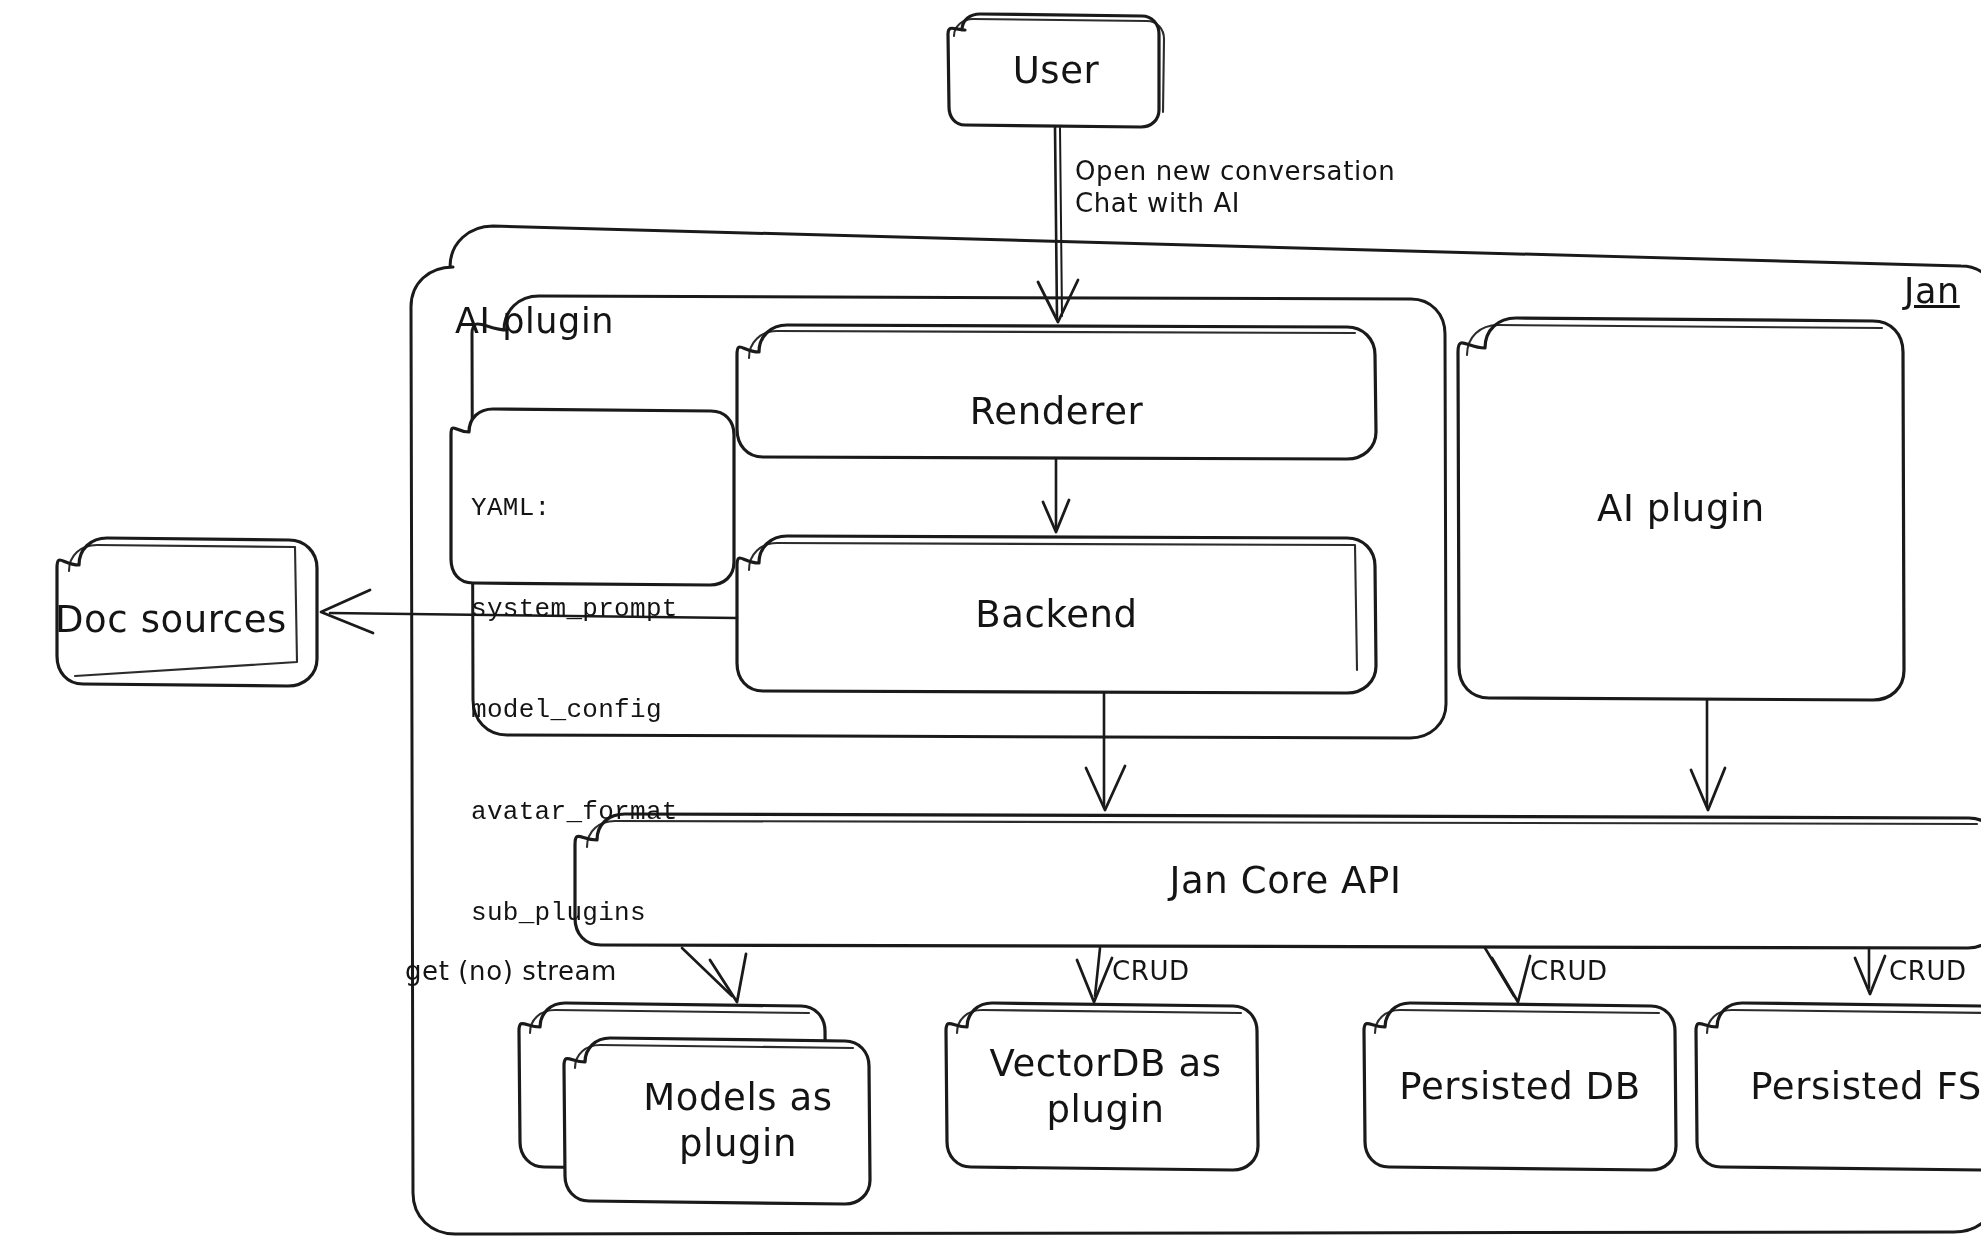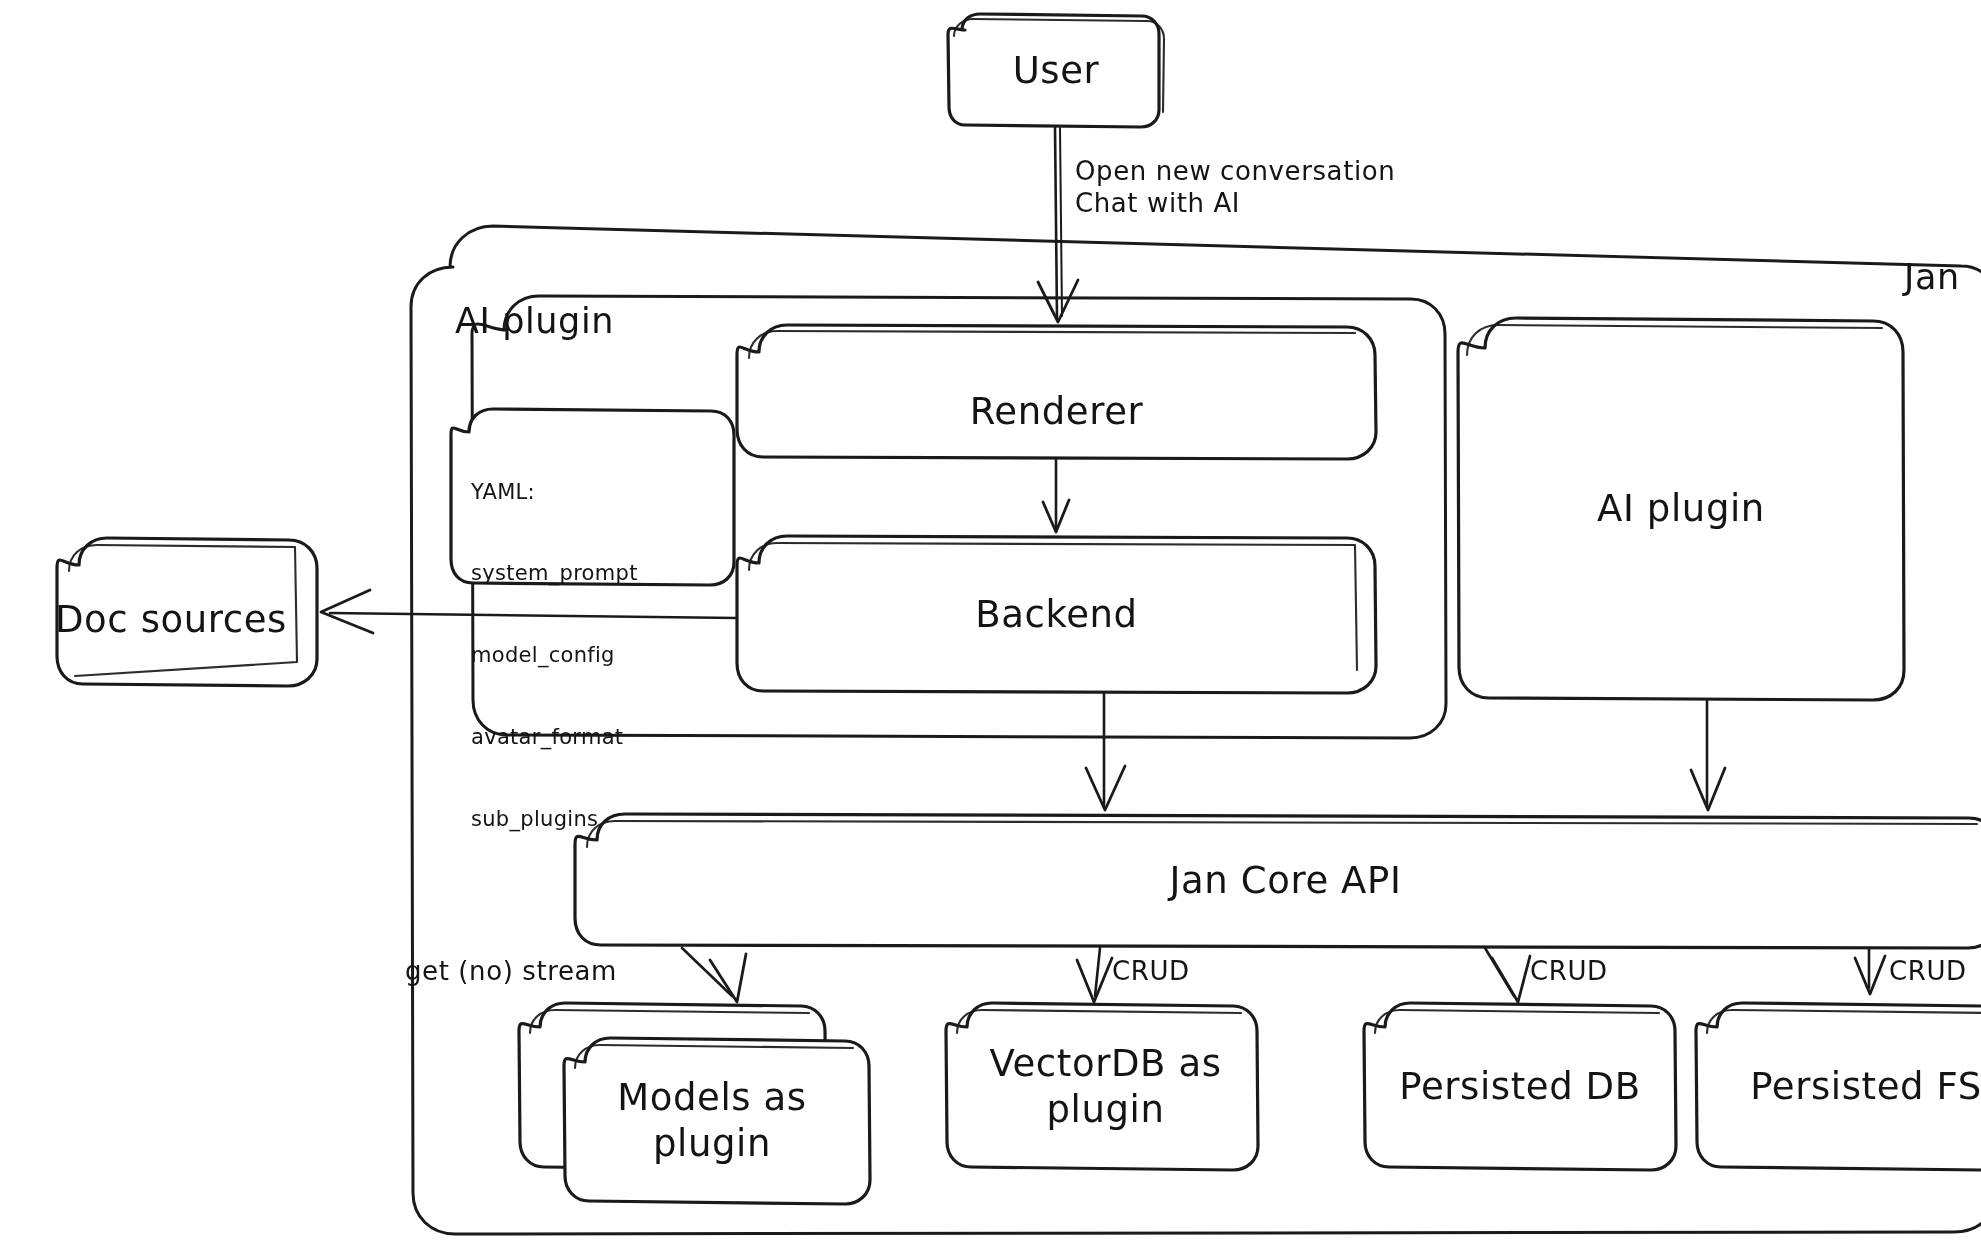--- a/index.html
+++ b/index.html
@@ -80,23 +80,24 @@
     font-size: 37px;
     text-align: center;
   }
   .lbl-edge {
     font-size: 26px;
   }
   .lbl-group {
     font-size: 35px;
   }
   .lbl-yaml {
-    font-size: 21px;
+    font-size: 26px;
     line-height: 1.30;
     letter-spacing: 0.3px;
+    font-family: Liberation Mono, monospace;
   }
   .center {
     display: flex;
     align-items: center;
     justify-content: center;
   }
 </style>
 </head>
 <body>
 
@@ -358,21 +359,21 @@
 
     <g>
       <path class="edge" d="M 1832 948 L 1832 988"></path>
       <path class="arrowhead" d="M 1818 958 L 1833 994 L 1848 956"></path>
     </g>
 
   </svg>
 
   <div class="lbl lbl-node center" style="left:911px; top:14px; width:216px; height:113px;">User</div>
 
-  <div class="lbl lbl-group" style="left:1867px; top:256px;">Jan</div>
+  <div class="lbl lbl-group" style="left:1867px; top:270px;text-decoration:underline;">Jan</div>
 
   <div class="lbl lbl-group" style="left:418px; top:300px;">AI plugin</div>
 
   <div class="lbl lbl-edge" style="left:1038px; top:155px;">Open new conversation
 Chat with AI</div>
 
   <div class="lbl lbl-node center" style="left:700px; top:325px; width:639px; height:173px;">Renderer</div>
 
   <div class="lbl lbl-node center" style="left:700px; top:536px; width:639px; height:157px;text-align:right;">Backend</div>
 
@@ -383,21 +384,21 @@
   <div class="lbl lbl-node center" style="left:538px; top:814px; width:1421px; height:134px;">Jan Core API</div>
 
   <div class="lbl lbl-edge" style="left:368px; top:955px;">get (no) stream</div>
 
   <div class="lbl lbl-edge" style="left:1075px; top:955px;">CRUD</div>
 
   <div class="lbl lbl-edge" style="left:1493px; top:955px;">CRUD</div>
 
   <div class="lbl lbl-edge" style="left:1852px; top:955px;">CRUD</div>
 
-  <div class="lbl lbl-node center" style="left:527px; top:1038px; width:296px; height:166px;">Models as
+  <div class="lbl lbl-node center" style="left:527px; top:1038px; width:296px; height:166px;padding-left:26px;">Models as
 plugin</div>
 
   <div class="lbl lbl-node center" style="left:909px; top:1003px; width:319px; height:167px;">VectorDB as
 plugin</div>
 
   <div class="lbl lbl-node center" style="left:1327px; top:1003px; width:312px; height:167px;">Persisted DB</div>
 
   <div class="lbl lbl-node center" style="left:1659px; top:1003px; width:340px; height:167px;">Persisted FS</div>
 
   <div class="lbl lbl-yaml" style="left:434px; top:424px;">

